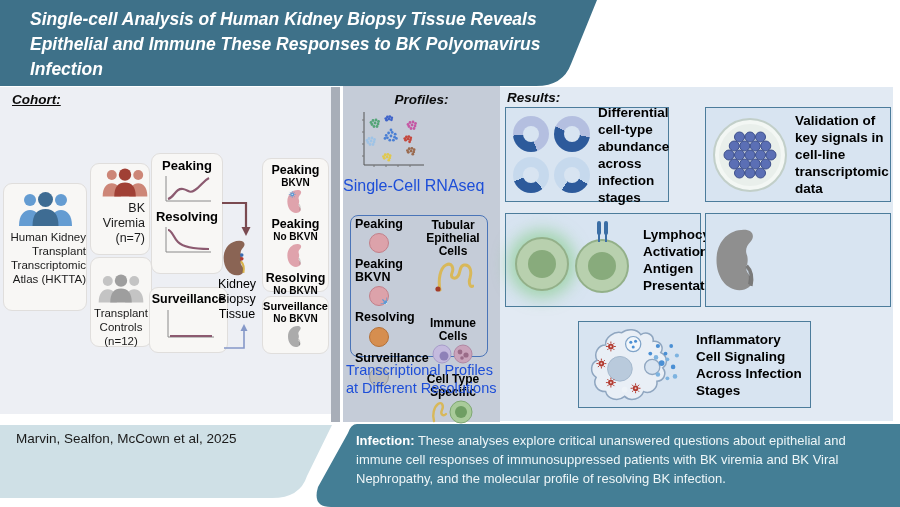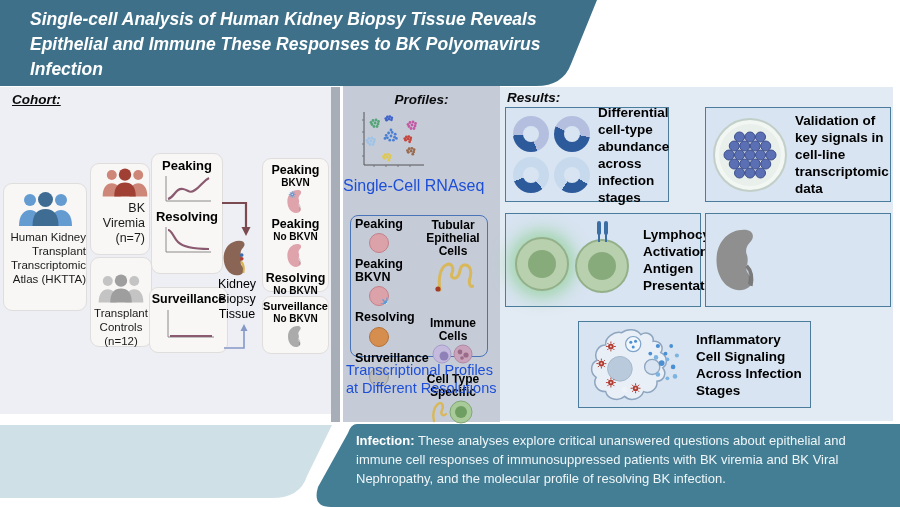--- a/index.html
+++ b/index.html
@@ -452,20 +452,21 @@
           <circle cx="72" cy="50" r="2.4"></circle>
         <circle cx="82" cy="54" r="2"></circle>
           <circle cx="92" cy="30" r="2.2"></circle>
           <circle cx="90" cy="52" r="2.4"></circle>
       </g>
     </svg>
     <div class="rtext">Inflammatory Cell Signaling Across Infection Stages</div>
   </div>
 
   <div class="abs citation-area"></div>
+  <div class="abs citation-text">Marvin, Sealfon, McCown et al, 2025</div>
 
   <div class="abs conclusion"></div>
   <div class="abs conclusion-text">
     <b>Infection:</b>
     <span>These analyses explore critical unanswered questions about epithelial and immune cell responses of immunosuppressed patients with BK viremia and BK Viral Nephropathy, and the molecular profile of resolving BK infection.</span>
   </div>
 
 </div>
 
 </body></html>

